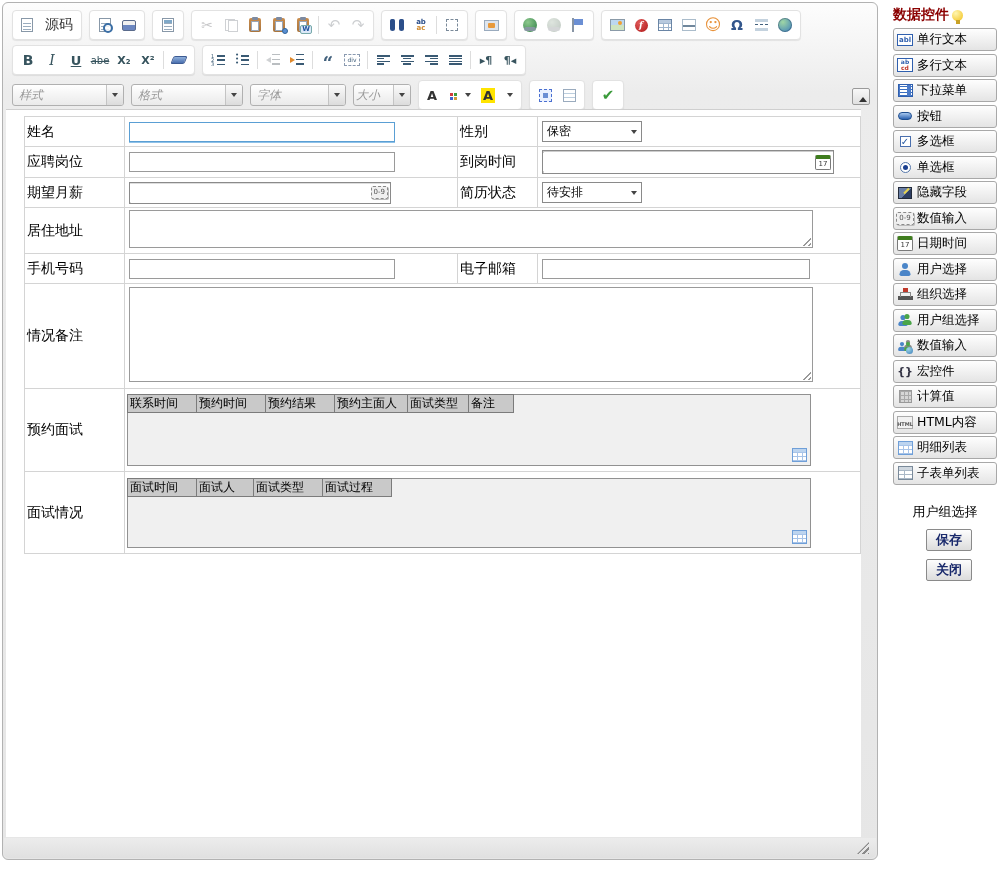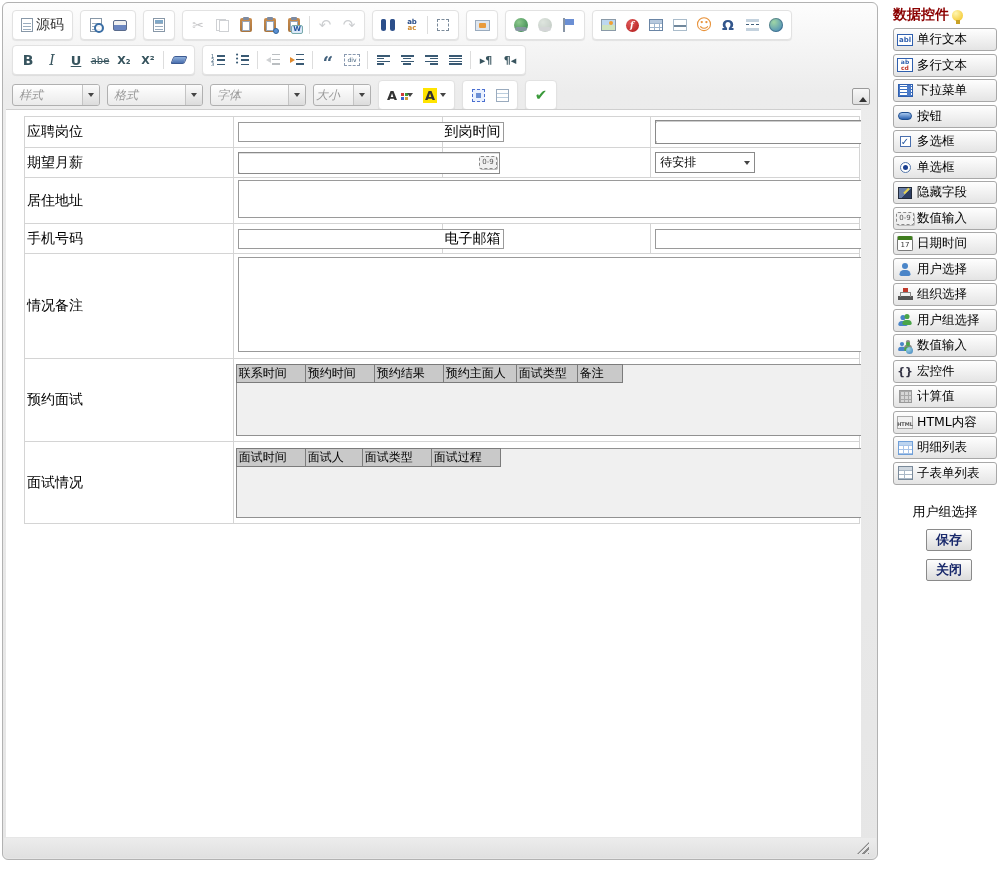--- a/index.html
+++ b/index.html
@@ -4,21 +4,21 @@
 <style>
   *{box-sizing:border-box;margin:0;padding:0}
   html,body{width:1008px;height:878px;background:#fff;font-family:"DejaVu Sans","Liberation Sans",sans-serif;position:relative;overflow:hidden}
 
   
   .editor{position:absolute;left:2px;top:2px;width:876px;height:858px;border:1px solid #b2b2b2;border-radius:6px;background:linear-gradient(#fdfdfd,#ececec 90px,#e6e6e6);overflow:hidden}
   .toolbar{padding:7px 26px 3px 9px}
   .tb-row{display:flex;align-items:center;gap:7px;margin-bottom:5px;flex-wrap:nowrap}
   .grp{display:inline-flex;align-items:center;background:#fff;border:1px solid #e2e2e2;border-radius:4px;padding:2px 3px;box-shadow:0 1px 1px rgba(0,0,0,.08)}
   .tbtn{min-width:24px;height:24px;display:inline-flex;align-items:center;justify-content:center;border-radius:3px;cursor:pointer;position:relative}
-  .tbtn.wide{padding:0 5px;gap:3px}
+  .tbtn.wide{padding:0 5px;gap:12px}
   .sep{width:1px;height:18px;background:#ddd;margin:0 3px}
   .dis{opacity:.38;filter:grayscale(70%)}
   .src-label{font-size:14px;color:#333}
 
   
   .doc{width:12px;height:14px;background:#fff;border:1px solid #8898a8;background-image:repeating-linear-gradient(transparent 0 2px,#9aacbe 2px 3px);background-size:8px 9px;background-position:1px 2px;background-repeat:no-repeat;position:relative}
   .prv::after{content:"";position:absolute;right:-3px;bottom:-2px;width:6px;height:6px;border:2px solid #3a6ea5;border-radius:50%;background:rgba(255,255,255,.8)}
   .tpl::after{content:"";position:absolute;top:1px;left:1px;right:1px;height:3px;background:#7fa8c8}
   .i-print{width:14px;height:11px;border:1px solid #5a6b8c;border-radius:2px;background:linear-gradient(#f0f0f0 0 4px,#6b86c0 4px)}
   .i-cut{font-size:14px;color:#667;line-height:1}
@@ -369,27 +369,27 @@
         <span class="tbtn">
             <span class="i-para">▸¶</span>
           </span>
         <span class="tbtn">
             <span class="i-para">¶◂</span>
           </span>
       </span>
     </div>
 
     <div class="tb-row">
-      <span class="combo" style="width:88px">
+      <span class="combo" style="width:112px">
         <span class="combo-label" style="flex:1">样式</span>
         <span class="combo-btn">
             <span class="tri"></span>
           </span>
       </span>
-      <span class="combo" style="width:96px">
+      <span class="combo" style="width:112px">
         <span class="combo-label" style="flex:1">格式</span>
         <span class="combo-btn">
             <span class="tri"></span>
           </span>
       </span>
       <span class="combo" style="width:96px">
         <span class="combo-label" style="flex:1">字体</span>
         <span class="combo-btn">
             <span class="tri"></span>
           </span>
@@ -427,20 +427,31 @@
     </div>
   </div>
 
   <div class="collapse">
       <span class="up"></span>
     </div>
 
   <div class="content">
     <table class="form">
       <tbody>
+          <tr>
+        <td class="lbl c1 h30">姓名</td>
+        <td class="c2"><input class="txt focused" value="" style=""></td>
+        <td class="lbl c3">性别</td>
+        <td class="c4">
+          <span class="selbox">
+            <span>保密</span>
+            <span class="tri"></span>
+          </span>
+        </td>
+      </tr>
       <tr>
         <td class="lbl h31">应聘岗位</td>
         <td><input class="txt" style=""></td>
         <td class="lbl">到岗时间</td>
         <td>
           <span class="datewrap">
             <input style="">
             <span class="cal">17</span>
           </span>
         </td>

